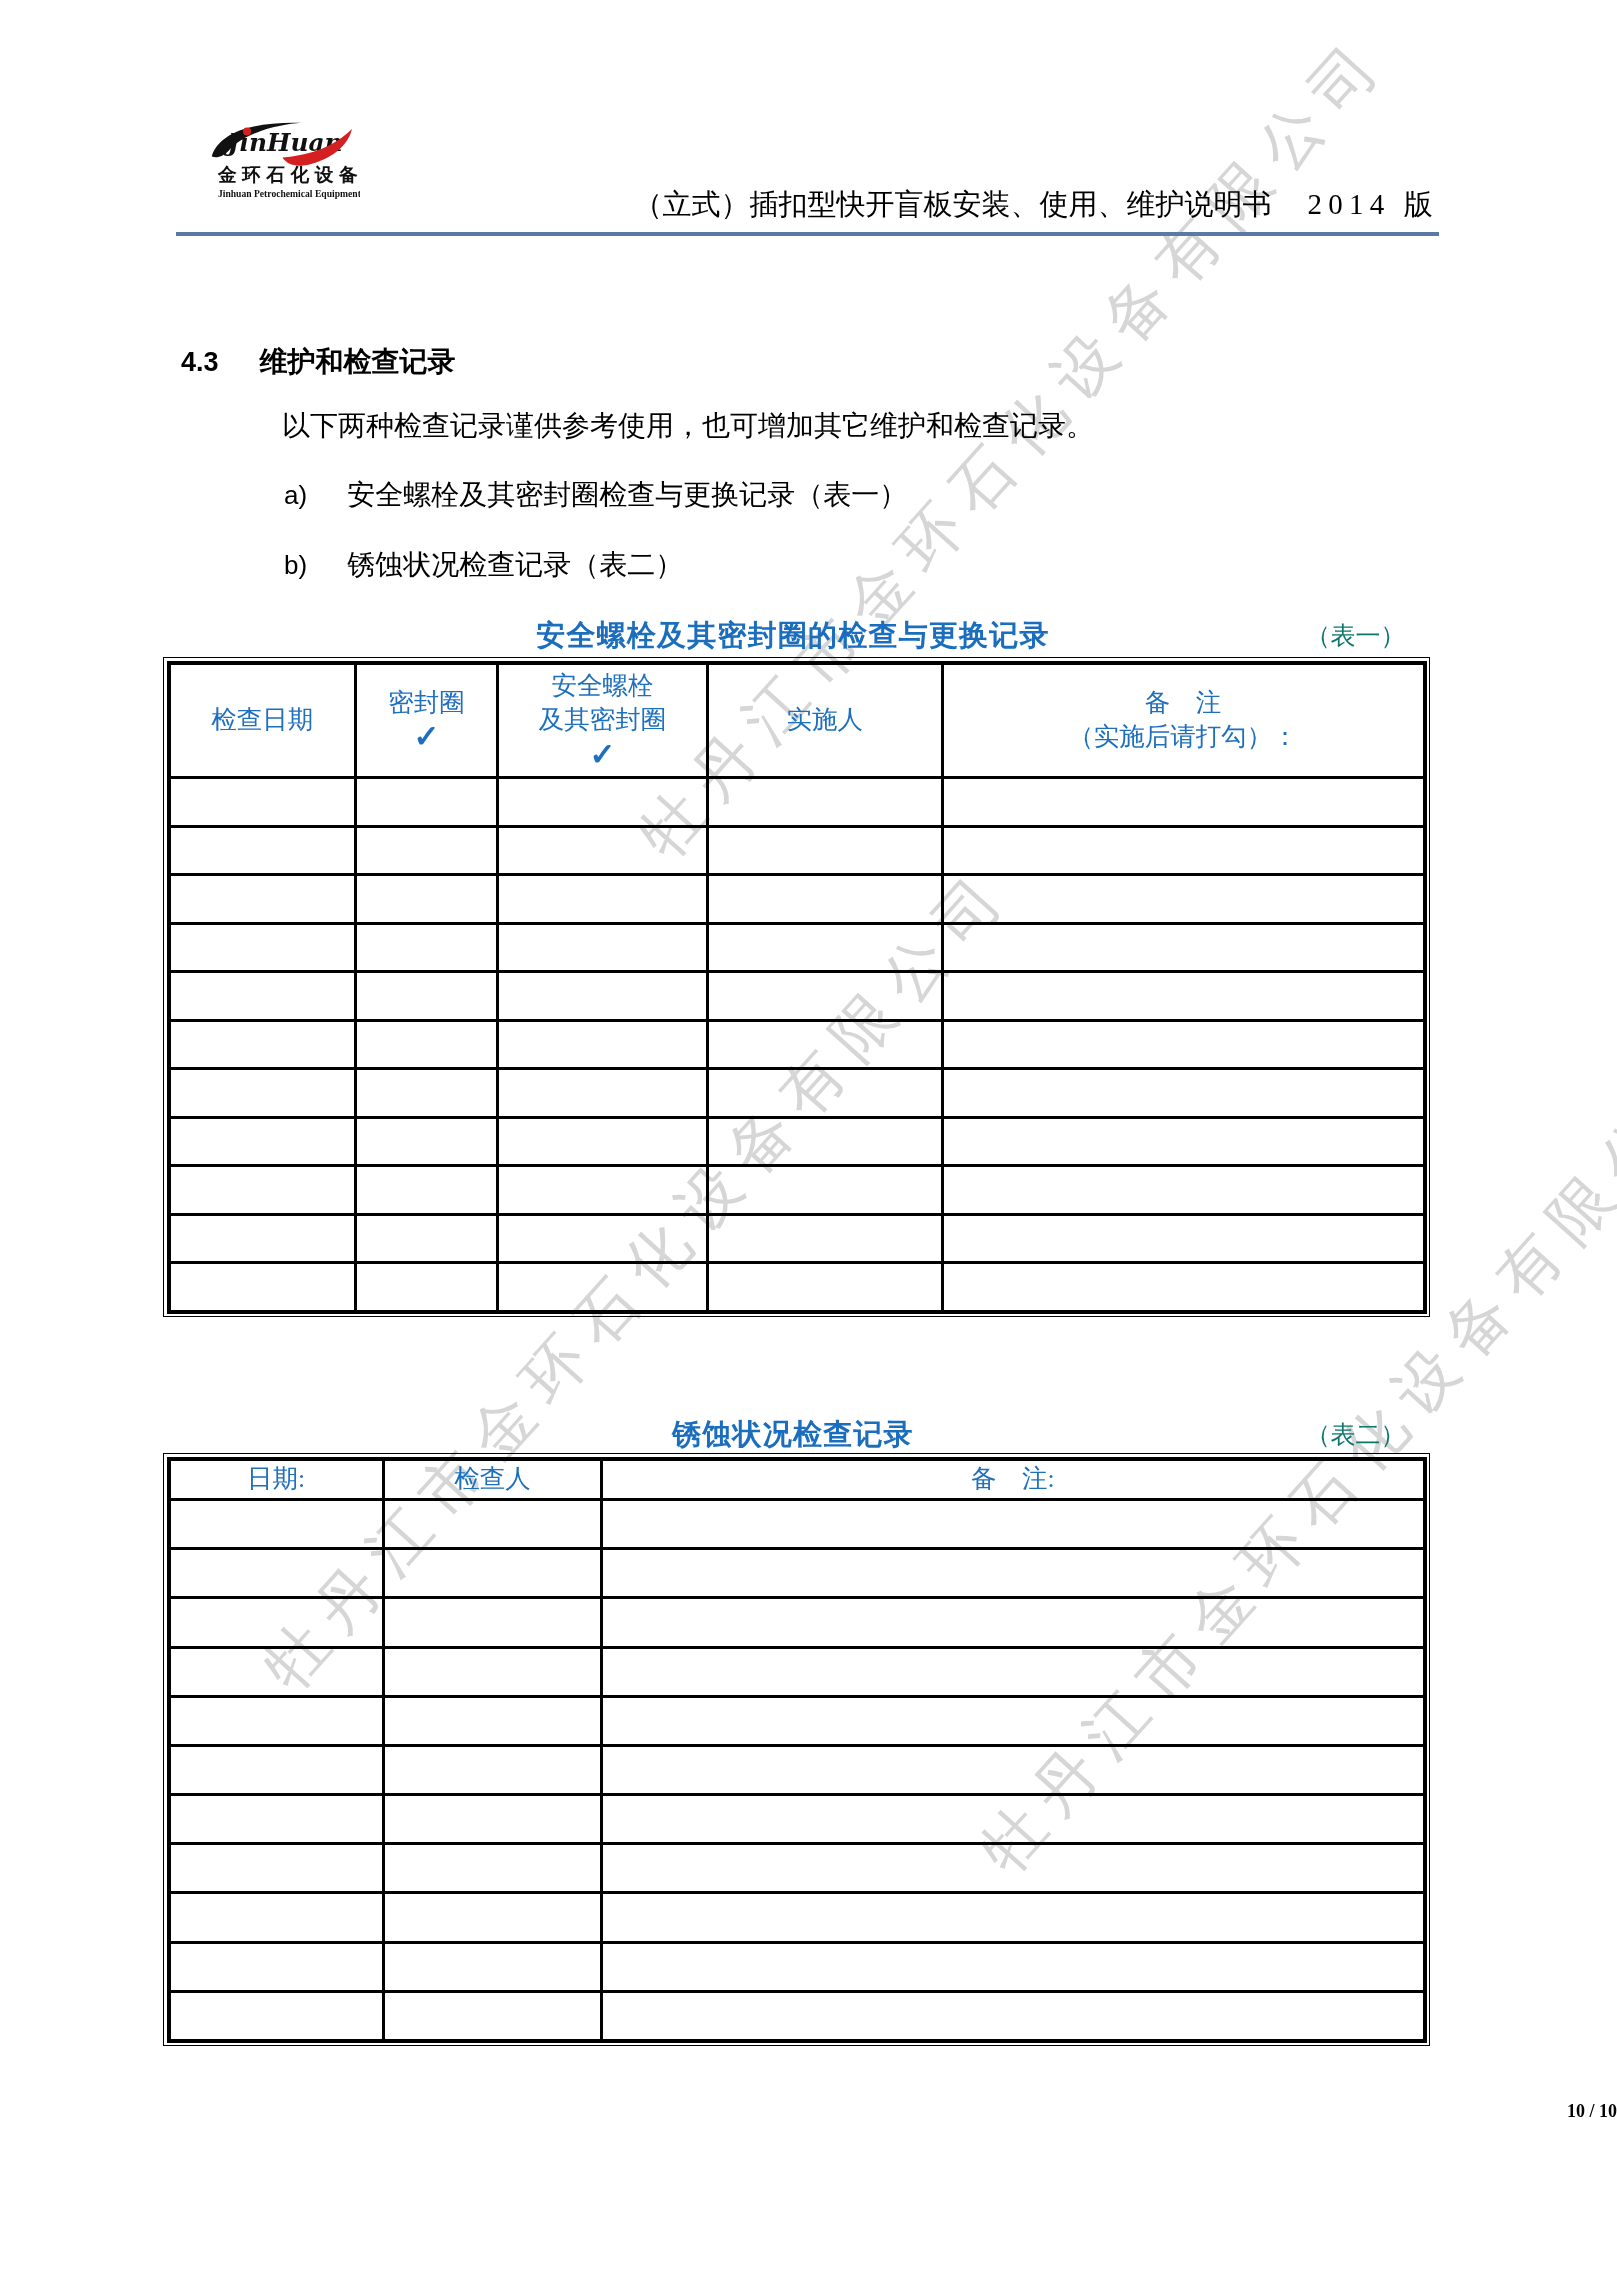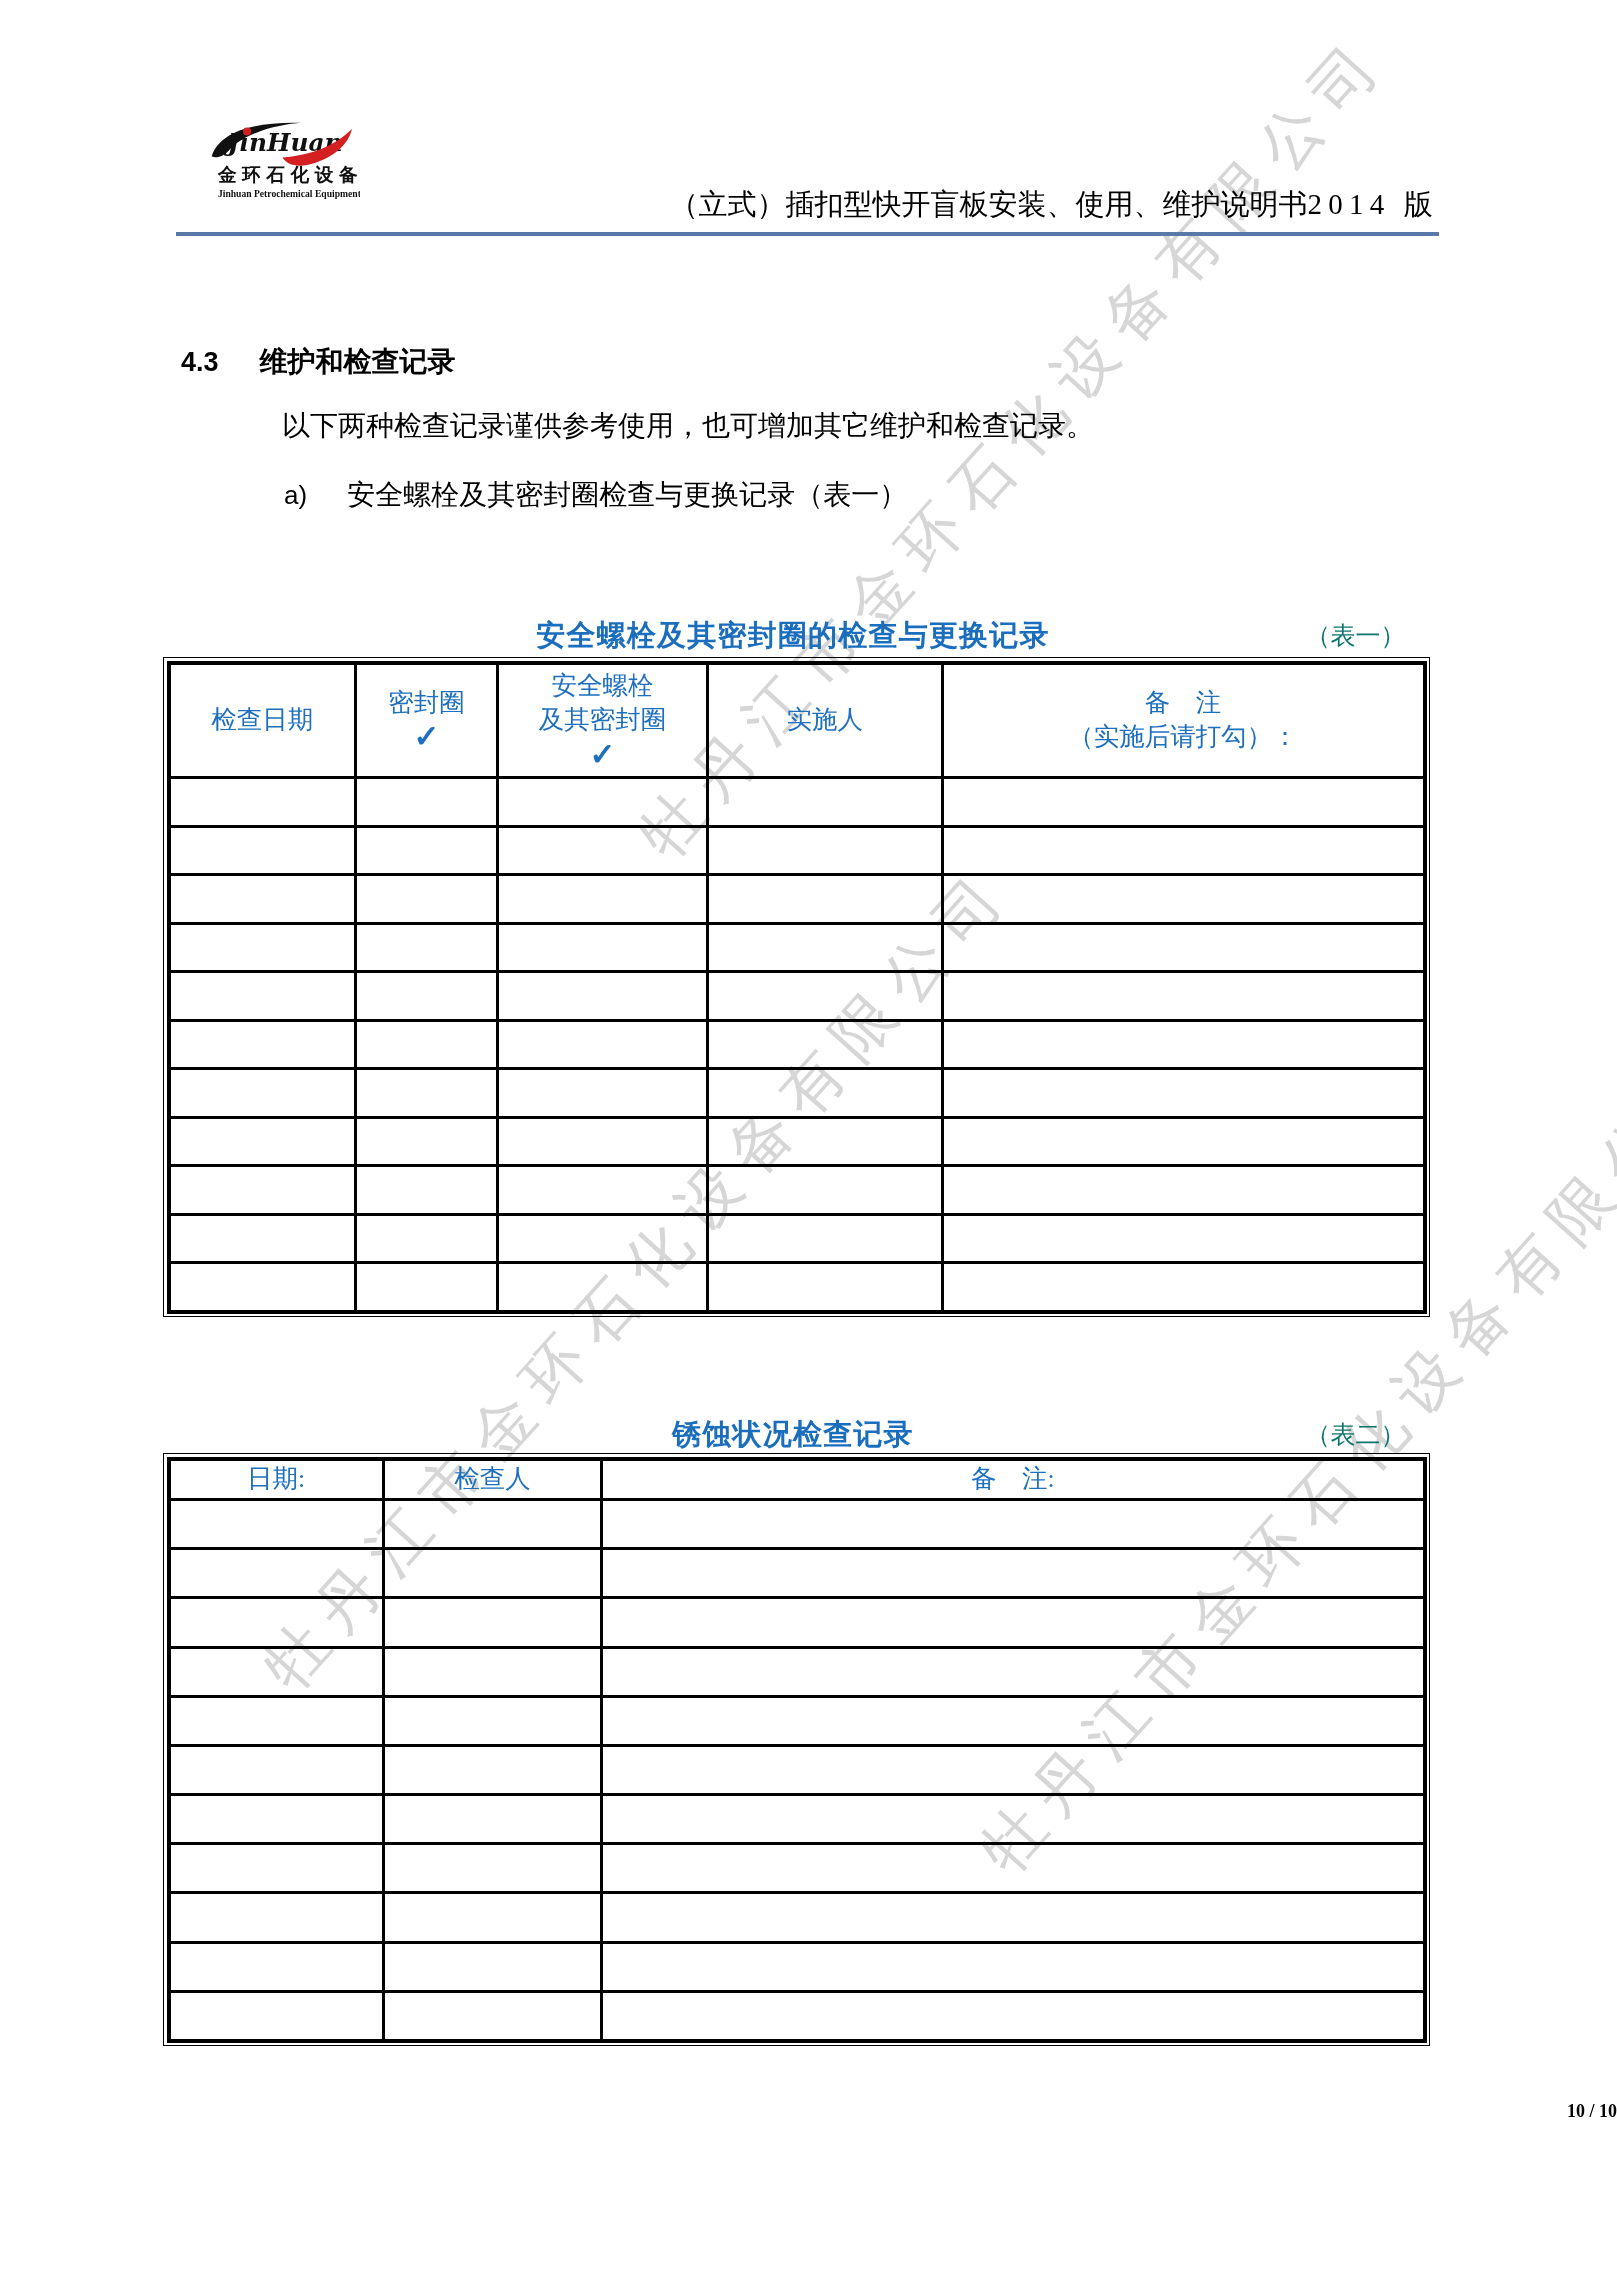--- a/index.html
+++ b/index.html
@@ -27,21 +27,21 @@
   .wm1{left:621px;top:819px;}
   .wm2{left:245px;top:1651px;}
   .wm3{left:962px;top:1834px;}
   
   .logo{position:absolute;left:208px;top:119px;z-index:2;}
   .doc-title-line{
     position:absolute;top:185px;right:178px;z-index:2;
     white-space:nowrap;font-size:29px;color:#000;
     font-family:"Liberation Serif","DejaVu Serif",serif;
   }
-  .doc-title-line .edition{letter-spacing:6.2px;}
+  .doc-title-line .edition{margin-left:36px;letter-spacing:6.2px;}
   .header-rule{
     position:absolute;left:176px;top:232px;width:1263px;height:4.3px;
     background:#5b79a6;z-index:2;
   }
   
   .sec-line{position:absolute;z-index:2;white-space:nowrap;}
   .sec-heading{left:181px;top:343px;font-size:28px;font-weight:bold;
     font-family:"Liberation Sans","DejaVu Sans",sans-serif;}
   .sec-heading .sec-num{font-size:27px;margin-right:41px;}
   .sec-intro{left:282px;top:407px;font-size:28px;}
@@ -135,20 +135,23 @@
     <span>（立式）插扣型快开盲板安装、使用、维护说明书</span><span class="edition">2014 版</span>
   </div>
   <div class="header-rule"></div>
 
   <div class="sec-line sec-heading">
     <span class="sec-num">4.3</span><span>维护和检查记录</span>
   </div>
   <div class="sec-line sec-intro">以下两种检查记录谨供参考使用，也可增加其它维护和检查记录。</div>
   <div class="sec-line sec-item-a">
     <span class="item-marker">a)</span><span>安全螺栓及其密封圈检查与更换记录（表一）</span>
+  </div>
+  <div class="sec-line sec-item-b">
+    <span class="item-marker">b)</span><span>锈蚀状况检查记录（表二）</span>
   </div>
 
   <div class="tbl-title-row t1-title-row">
     <span class="tbl-title">安全螺栓及其密封圈的检查与更换记录</span>
     <span class="tbl-tag">（表一）</span>
   </div>
 
   <div class="tbl-wrap t1-wrap">
     <table class="grid t1-grid">
       <colgroup>

